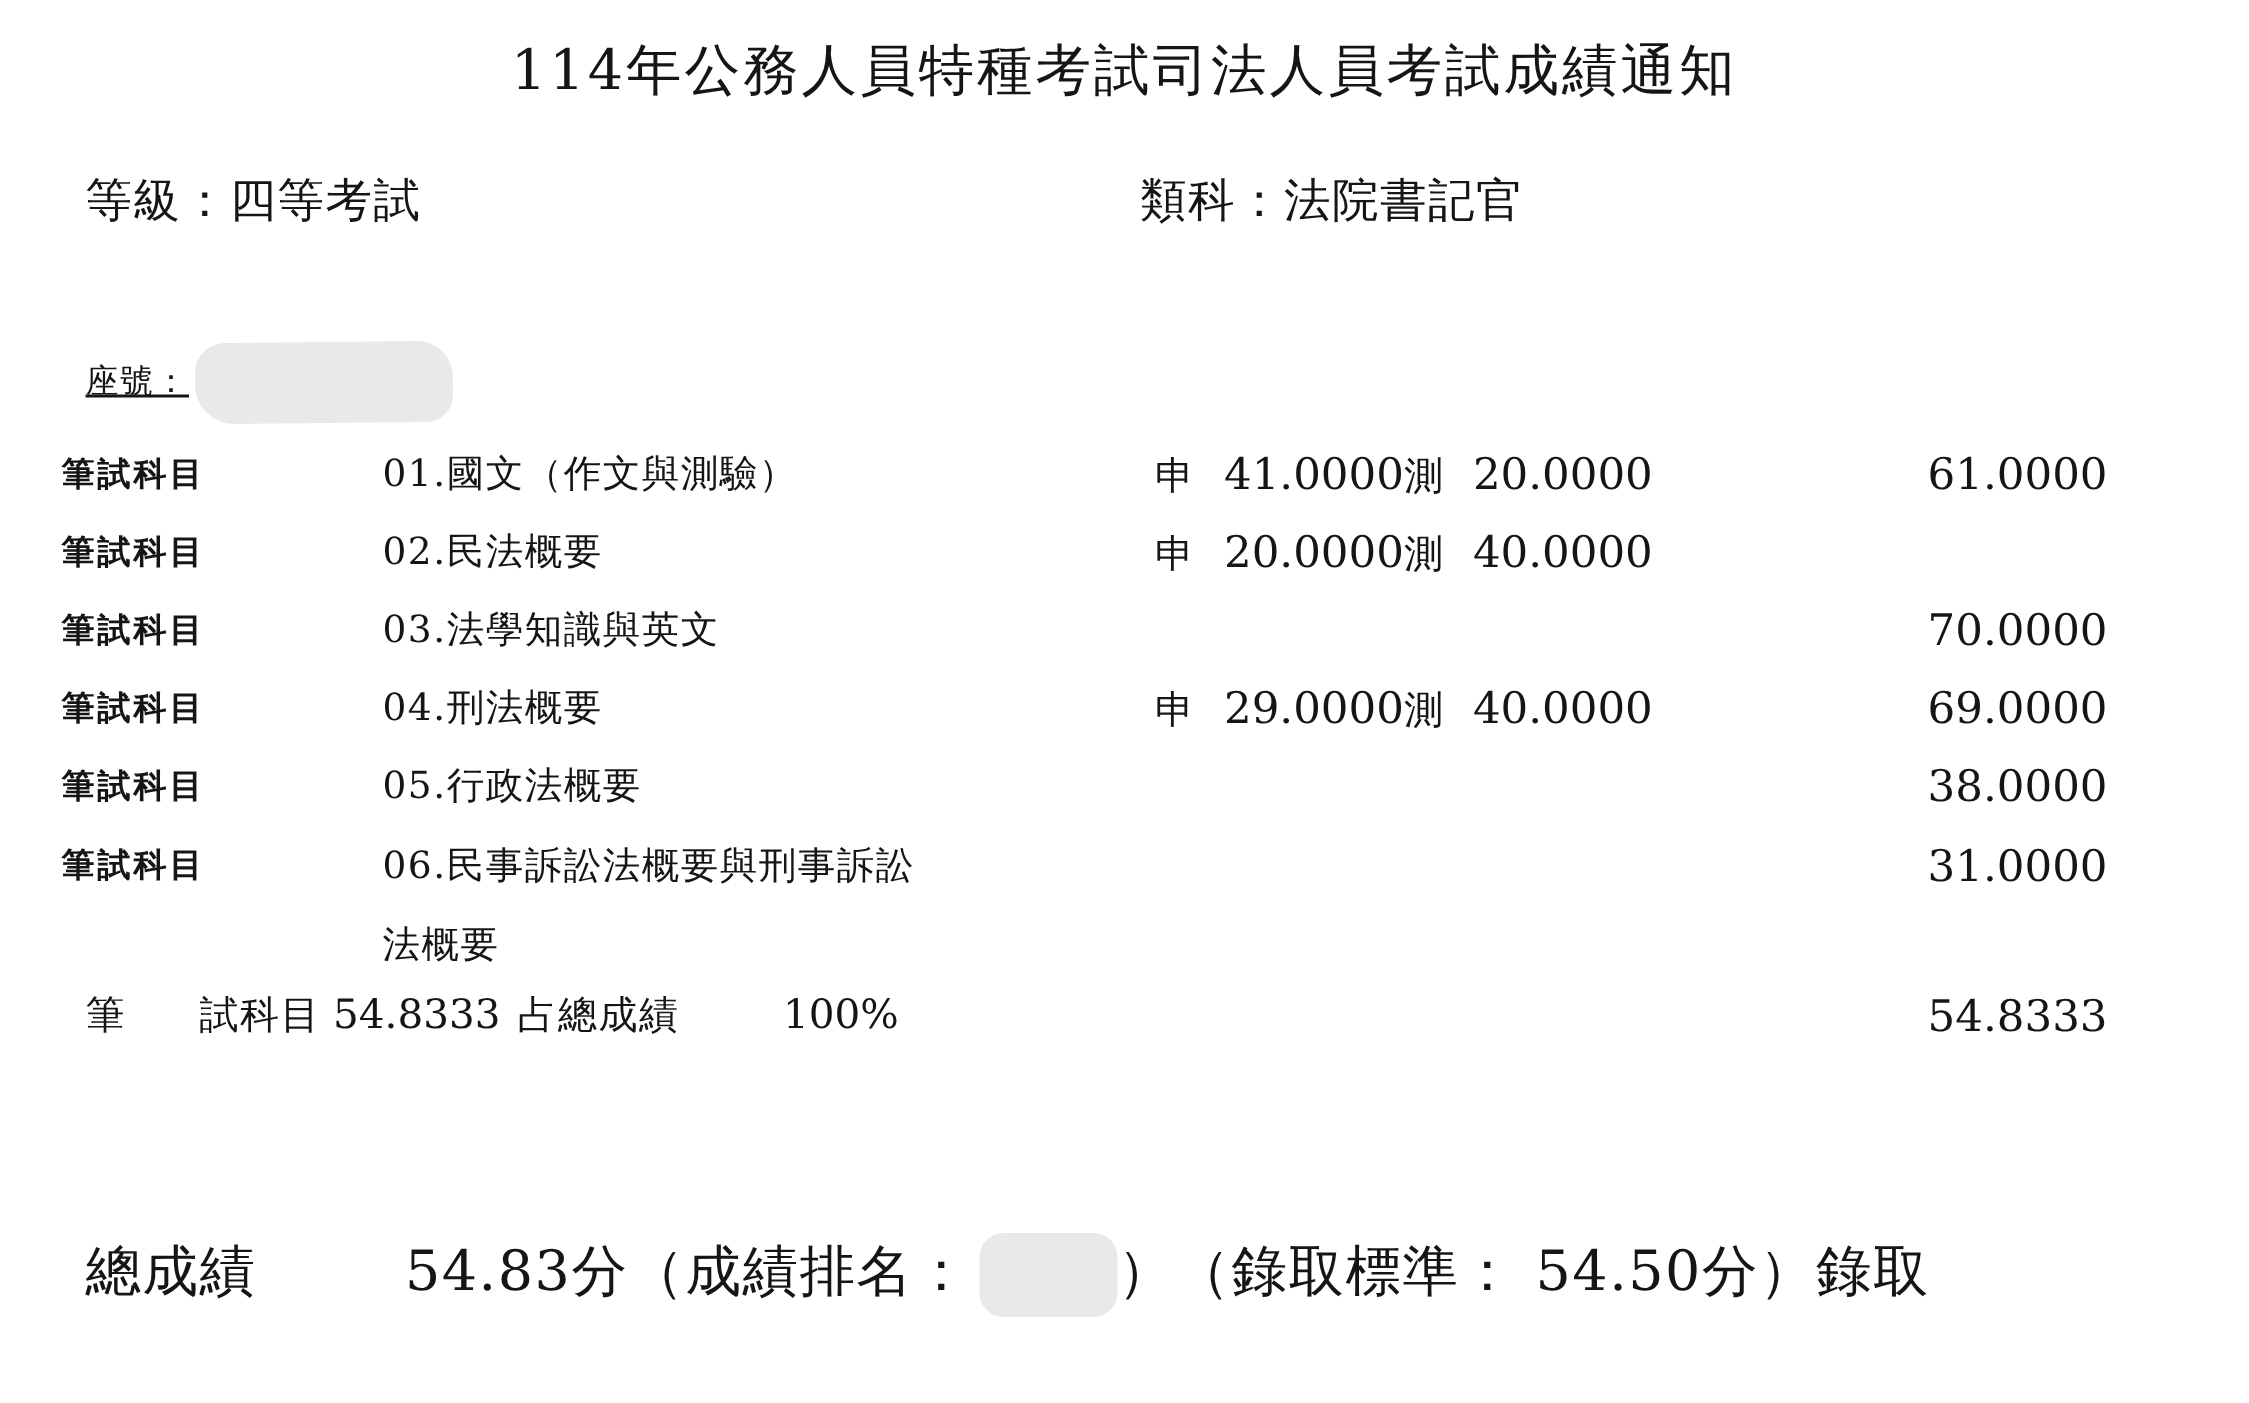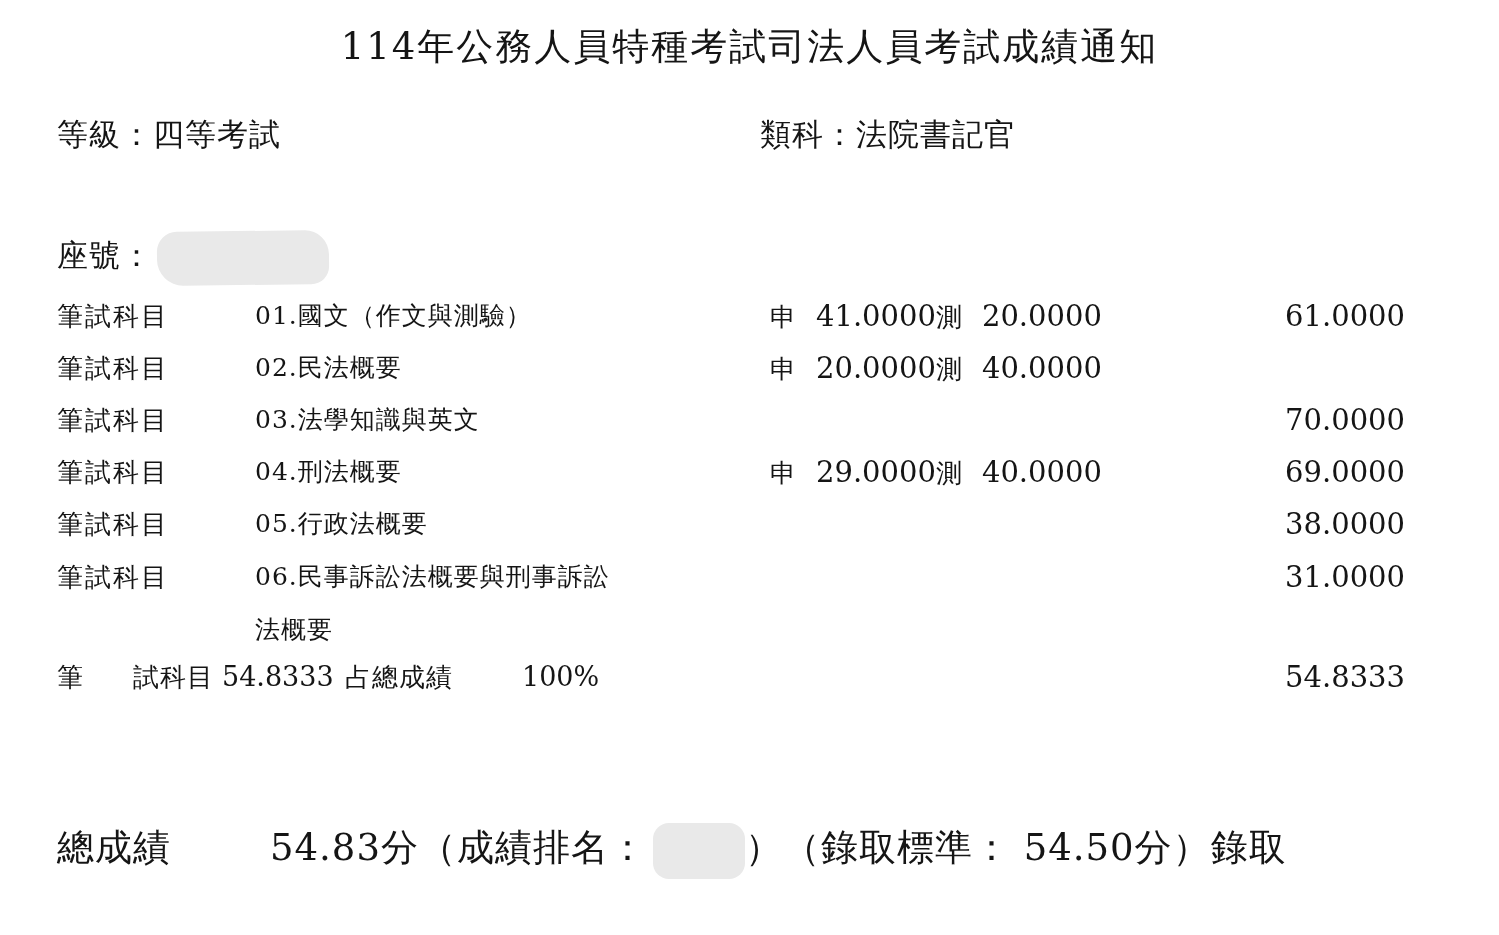--- a/index.html
+++ b/index.html
@@ -14,38 +14,38 @@
   .abs{position:absolute;white-space:nowrap;}
 
   
   .title{
     top:22px;left:0;width:100%;height:50px;line-height:50px;
     text-align:center;font-size:37px;letter-spacing:2px;
   }
 
   
   .hdr1{top:108px;height:52px;line-height:52px;font-size:31px;letter-spacing:1px;}
-  .hdr2{top:226px;height:58px;line-height:58px;font-size:31px;letter-spacing:1px;}
+  .hdr2{top:226px;height:58px;line-height:58px;font-size:22px;letter-spacing:1px;text-decoration:underline;}
   .at-left{left:57px;}
   .at-right{left:760px;}
 
   
   .blob{
     display:inline-block;background:#e9e9e9;vertical-align:middle;
   }
   .blob-seat{width:172px;height:54px;border-radius:20px 24px 18px 26px;transform:rotate(-0.6deg);margin-left:4px;}
   .blob-name{width:40px;height:46px;border-radius:50% 50% 46% 54%;margin:0 3px;}
   .blob-rank{width:92px;height:56px;border-radius:16px;margin:0 0 0 6px;}
 
   
   .trow{left:0;width:100%;height:52px;line-height:52px;}
   .r1{top:290px;}.r2{top:342px;}.r3{top:394px;}
   .r4{top:446px;}.r5{top:498px;}.r6{top:551px;}
   .r7{top:604px;}.r8{top:651px;}
-  .rl{position:absolute;left:57px;font-size:26px;letter-spacing:2px;}
+  .rl{position:absolute;left:41px;font-size:22px;letter-spacing:2px;font-weight:bold;}
   .subj{position:absolute;left:255px;font-size:25px;letter-spacing:1px;}
   .mid{position:absolute;left:770px;font-size:29px;}
   .mid span{display:inline-block;}
   .mid span:empty{display:none;}
   .mid .v1,.mid .v2{margin-left:20px;}
   .mid .cjk{font-size:26px;}
   .score{position:absolute;right:94px;font-size:29px;}
 
   
   .s1{position:absolute;left:57px;font-size:26px;}

